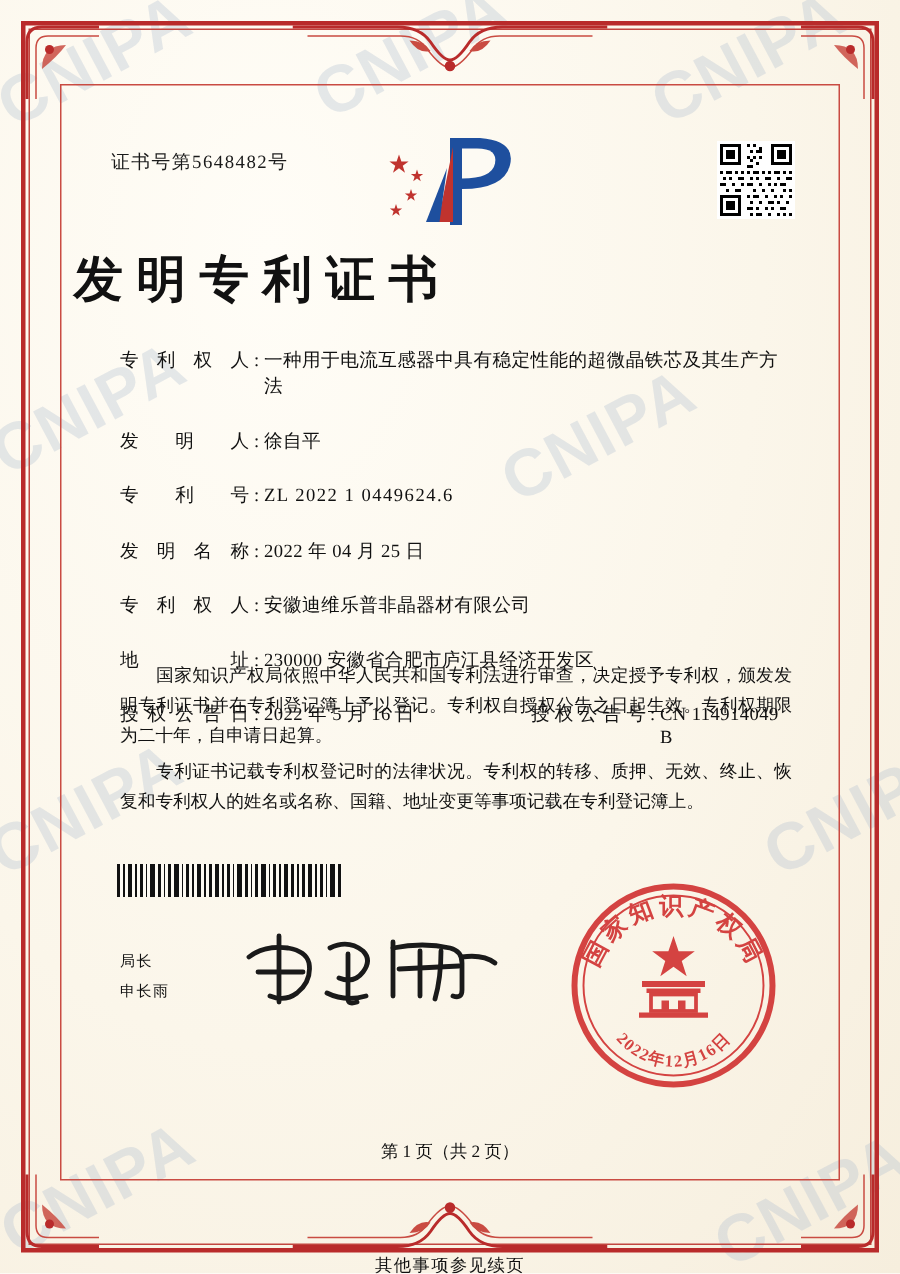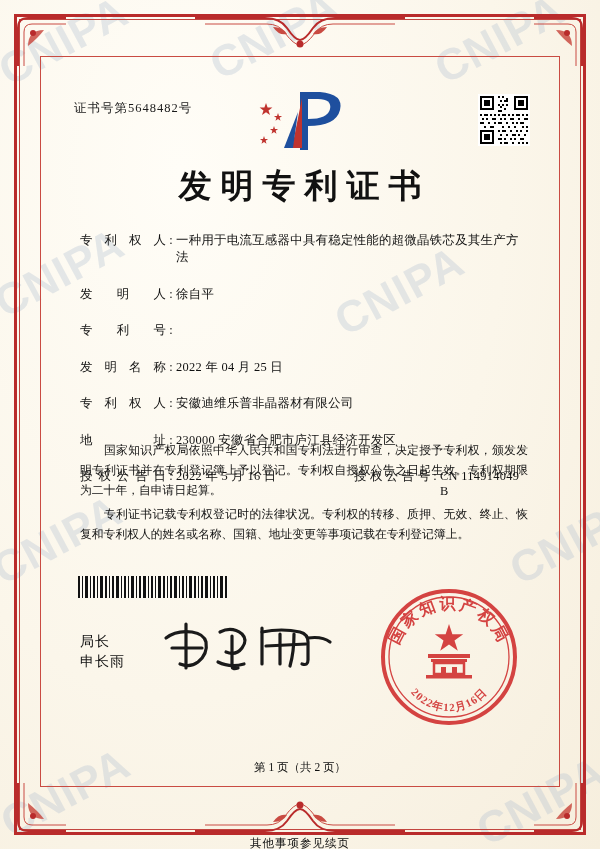--- a/index.html
+++ b/index.html
@@ -122,21 +122,21 @@
     top: 30px;
     transform: translateX(-50%);
     width: 104px;
     height: 70px;
   }
 
   .title {
     position: absolute;
     left: 0; right: 0;
     top: 108px;
-    text-align: center;
+    text-align: left;
     font-size: 33px;
     letter-spacing: 9px;
     color: #111;
     font-family: Liberation Serif, serif;
     font-weight: bold;
     text-indent: 9px;
   }
 
   .fields {
     position: absolute;
@@ -203,21 +203,21 @@
     left: 38px;
     top: 520px;
     width: 150px;
     height: 22px;
   }
 
   .signature-block {
     position: absolute;
     left: 40px;
     top: 576px;
-    font-size: 14px;
+    font-size: 10px;
     line-height: 20px;
     color: #111;
     letter-spacing: 1px;
   }
 
   .handwriting {
     position: absolute;
     left: 118px;
     top: 562px;
     width: 180px;
@@ -443,20 +443,21 @@
 
       <div class="field-row">
         <span class="field-label">发明人</span>
         <span class="field-colon">:</span>
         <span class="field-value">徐自平</span>
       </div>
 
       <div class="field-row">
         <span class="field-label">专利号</span>
         <span class="field-colon">:</span>
+        <span class="field-value mono">ZL 2022 1 0449624.6</span>
       </div>
 
       <div class="field-row">
         <span class="field-label">发明名称</span>
         <span class="field-colon">:</span>
         <span class="field-value">2022 年 04 月 25 日</span>
       </div>
 
       <div class="field-row">
         <span class="field-label">专利权人</span>

